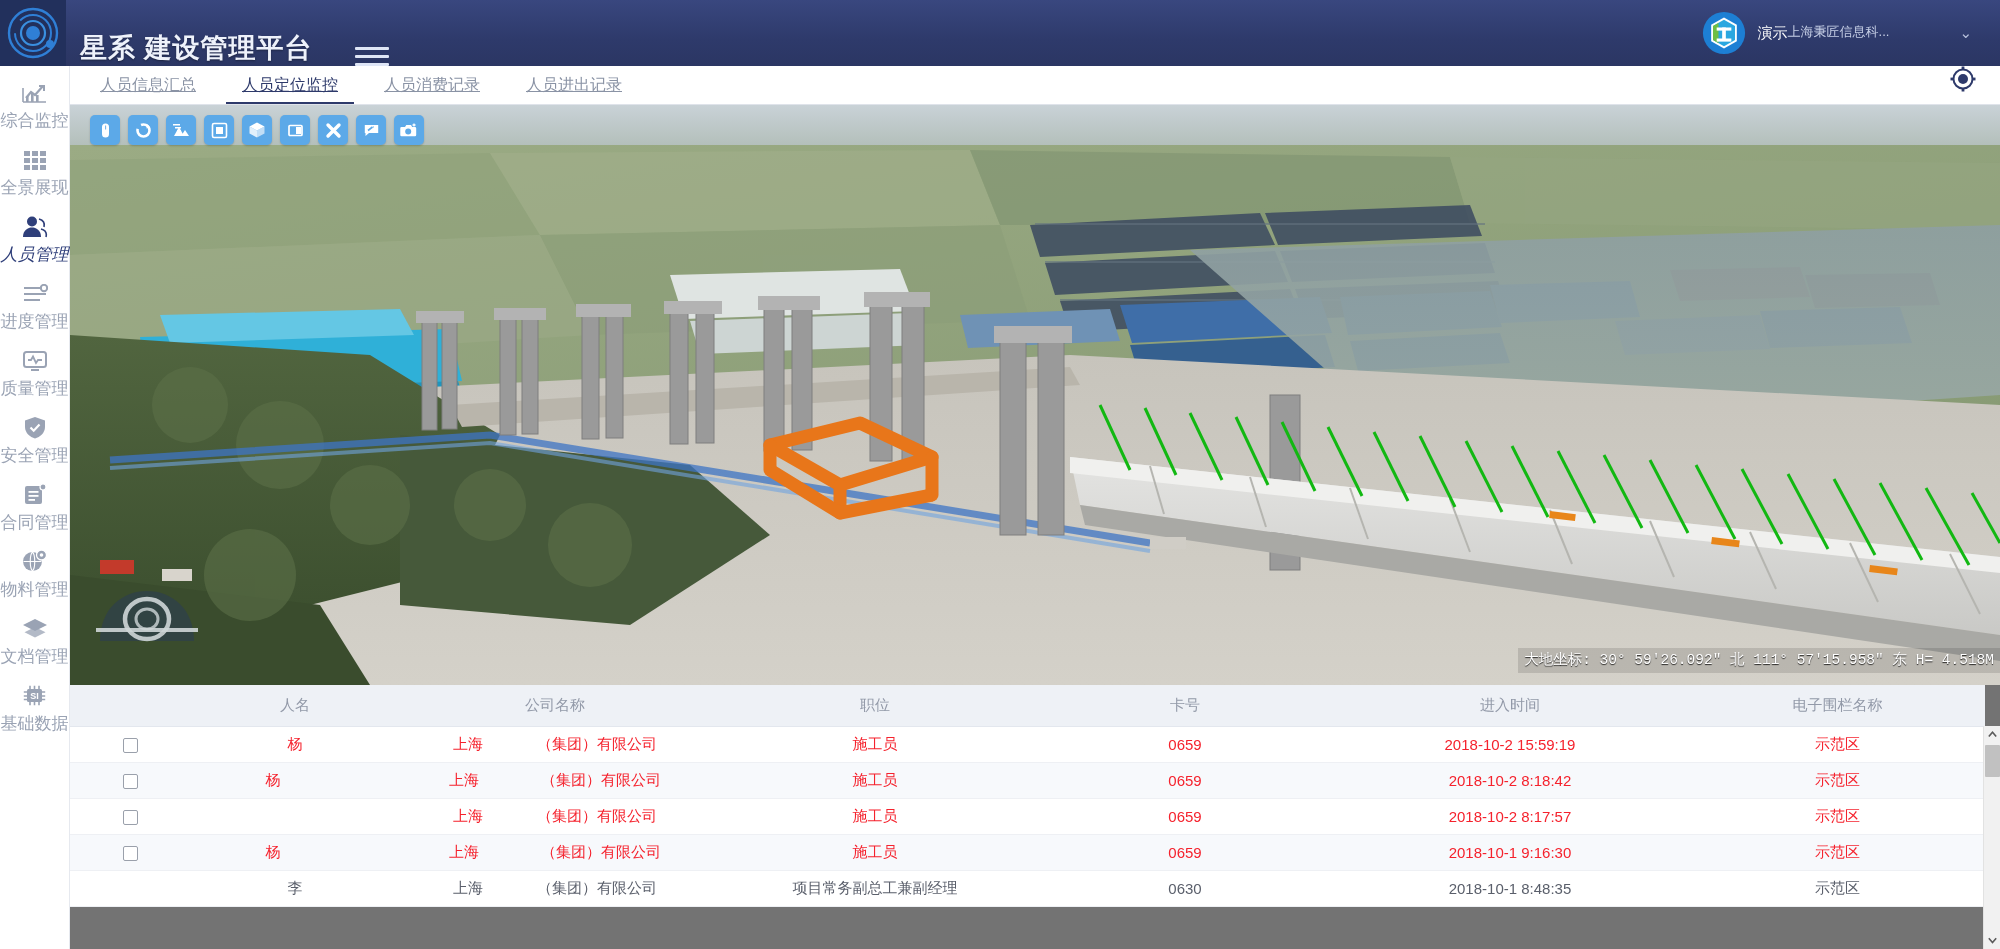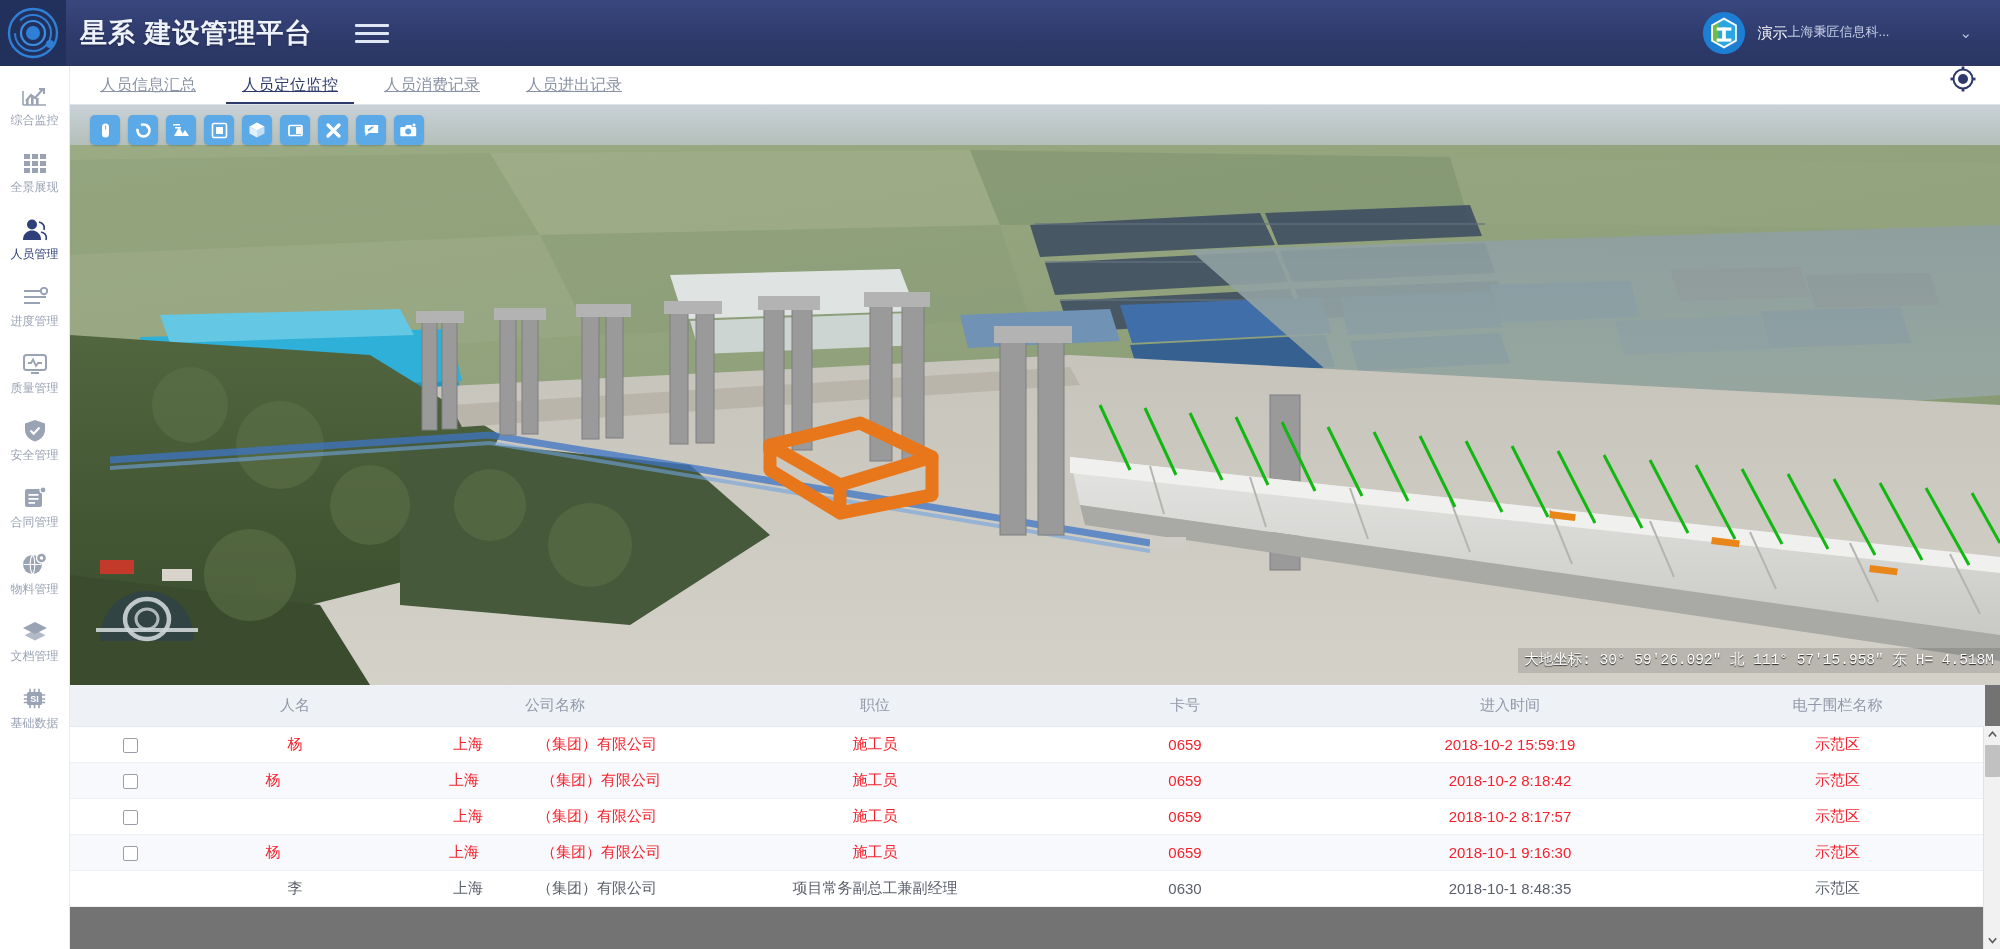--- a/index.html
+++ b/index.html
@@ -8,21 +8,21 @@
     overflow: hidden;
     font-family: "Liberation Sans", "DejaVu Sans", sans-serif;
     background: #ffffff;
   }
   .app { position: relative; width:2000px; height:949px; }
 
   
   .topbar {
     position:absolute; top:0; left:0; width:2000px; height:66px;
     background: linear-gradient(180deg,#39477f 0%, #2e3a6b 60%, #2b3663 100%);
-    display:flex; align-items:center;
+    display:flex; align-items:flex-end;
   }
   .logo-wrap { width:66px; height:66px; display:flex; align-items:center; justify-content:center;
     background:#22305c; }
   .logo-svg { display:block; }
   .brand-title {
     color:#eef2fb; font-size:27px; font-weight:bold; letter-spacing:1px;
     margin-left:14px; white-space:nowrap;
     text-shadow:0 1px 2px rgba(0,0,0,.35);
   }
   .hamburger { margin-left:42px; display:flex; flex-direction:column; justify-content:center;
@@ -42,23 +42,23 @@
     position:absolute; top:66px; left:0; width:70px; height:883px;
     background:#ffffff; border-right:1px solid #e6e9ef;
     display:flex; flex-direction:column; align-items:center;
     padding-top:6px;
   }
   .side-item {
     width:70px; height:67px; display:flex; flex-direction:column;
     align-items:center; justify-content:center; cursor:pointer; gap:3px;
   }
   .side-icon { height:26px; display:flex; align-items:center; color:#9aa3b4; }
-  .side-label { font-size:12px; color:#9aa3b4; white-space:nowrap; }
+  .side-label { font-size:17px; color:#9aa3b4; white-space:nowrap; }
   .side-item.active .side-icon { color:#2f3f7a; }
-  .side-item.active .side-label { color:#2f3f7a; }
+  .side-item.active .side-label { color:#2f3f7a;font-style:italic; }
 
   
   .tabbar {
     position:absolute; top:66px; left:70px; width:1930px; height:39px;
     background:#ffffff; border-bottom:1px solid #dfe3ea;
     display:flex; align-items:flex-end;
   }
   .tab {
     padding:0 16px; height:38px; line-height:38px; font-size:16px; color:#8a93a5;
     cursor:pointer; margin-left:14px; white-space:nowrap;text-decoration:underline;

